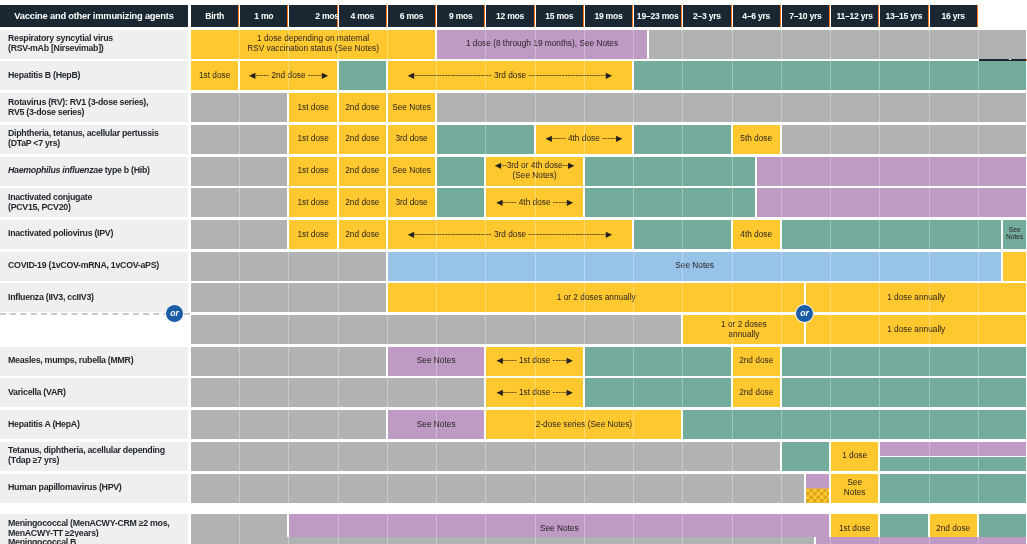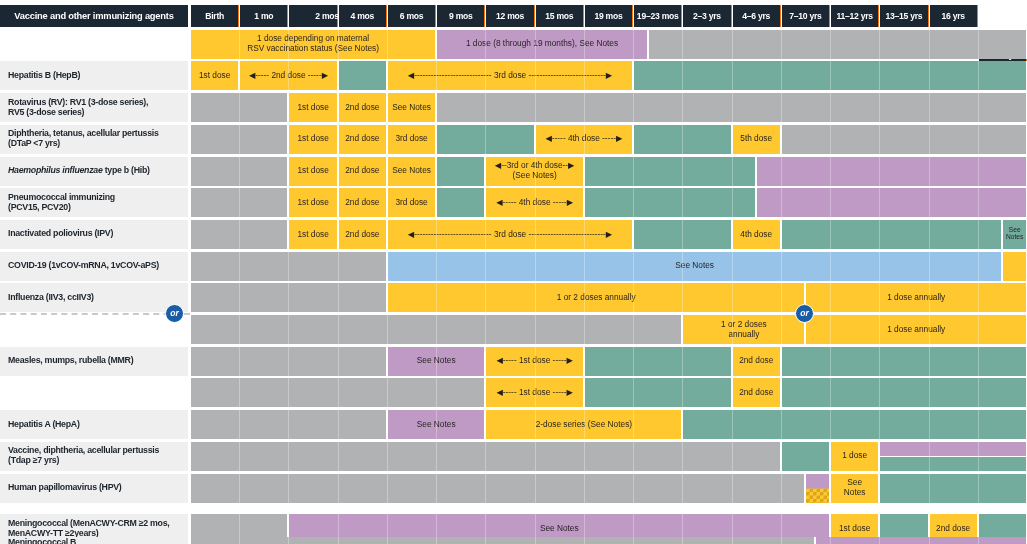--- a/index.html
+++ b/index.html
@@ -69,20 +69,24 @@
         <div class="age" style="left: 58.8235%; width: 5.88235%;">2–3 yrs</div>
         <div class="age" style="left: 64.7059%; width: 5.88235%;">4–6 yrs</div>
         <div class="age" style="left: 70.5882%; width: 5.88235%;">7–10 yrs</div>
         <div class="age" style="left: 76.4706%; width: 5.88235%;">11–12 yrs</div>
         <div class="age" style="left: 82.3529%; width: 5.88235%;">13–15 yrs</div>
         <div class="age" style="left: 88.2353%; width: 5.88235%;">16 yrs</div>
         <div class="age" style="left: 94.1176%; width: 5.88235%; margin-top: 39px;">17–18 yrs</div>
       </div>
     </div>
     <div class="row" style="top: 29.7px;">
+      <div class="label">
+        <div><span>Respiratory syncytial virus</span></div>
+        <div><span>(RSV-mAb [Nirsevimab])</span></div>
+      </div>
       <div class="grid">
         <div class="seg c-yellow" style="left: 0%; width: 29.4118%;">
           <div>1 dose depending on maternal</div>
           <div>RSV vaccination status (See Notes)</div>
         </div>
         <div class="seg c-purple" style="left: 29.4118%; width: 25.2941%;">
           <div>1 dose (8 through 19 months), See Notes</div>
         </div>
         <div class="seg c-gray" style="left: 54.7059%; width: 45.2941%;"></div>
         <div class="col-lines"></div>
@@ -175,21 +179,21 @@
           <div>◀--3rd or 4th dose--▶</div>
           <div>(See Notes)</div>
         </div>
         <div class="seg c-teal" style="left: 47.0588%; width: 20.5882%;"></div>
         <div class="seg c-purple" style="left: 67.6471%; width: 32.3529%;"></div>
         <div class="col-lines"></div>
       </div>
     </div>
     <div class="row" style="top: 188.2px;">
       <div class="label">
-        <div><span>Pneumococcal immunizing</span></div>
+        <div><span>Inactivated conjugate</span></div>
         <div><span>(PCV15, PCV20)</span></div>
       </div>
       <div class="grid">
         <div class="seg c-gray" style="left: 0%; width: 11.7647%;"></div>
         <div class="seg c-yellow" style="left: 11.7647%; width: 5.88235%;">
           <div>1st dose</div>
         </div>
         <div class="seg c-yellow" style="left: 17.6471%; width: 5.88235%;">
           <div>2nd dose</div>
         </div>
@@ -287,20 +291,23 @@
         </div>
         <div class="seg c-teal" style="left: 47.0588%; width: 17.6471%;"></div>
         <div class="seg c-yellow" style="left: 64.7059%; width: 5.88235%;">
           <div>2nd dose</div>
         </div>
         <div class="seg c-teal" style="left: 70.5882%; width: 29.4118%;"></div>
         <div class="col-lines"></div>
       </div>
     </div>
     <div class="row" style="top: 378.4px;">
+      <div class="label">
+        <div><span>Varicella (VAR)</span></div>
+      </div>
       <div class="grid">
         <div class="seg c-gray" style="left: 0%; width: 35.2941%;"></div>
         <div class="seg c-yellow" style="left: 35.2941%; width: 11.7647%;">
           <div>◀----- 1st dose -----▶</div>
         </div>
         <div class="seg c-teal" style="left: 47.0588%; width: 17.6471%;"></div>
         <div class="seg c-yellow" style="left: 64.7059%; width: 5.88235%;">
           <div>2nd dose</div>
         </div>
         <div class="seg c-teal" style="left: 70.5882%; width: 29.4118%;"></div>
@@ -318,21 +325,21 @@
         </div>
         <div class="seg c-yellow" style="left: 35.2941%; width: 23.5294%;">
           <div>2-dose series (See Notes)</div>
         </div>
         <div class="seg c-teal" style="left: 58.8235%; width: 41.1765%;"></div>
         <div class="col-lines"></div>
       </div>
     </div>
     <div class="row" style="top: 441.8px;">
       <div class="label">
-        <div><span>Vaccine, diphtheria, acellular pertussis</span></div>
+        <div><span>Tetanus, diphtheria, acellular depending</span></div>
         <div><span>(Tdap ≥7 yrs)</span></div>
       </div>
       <div class="grid">
         <div class="seg c-gray" style="left: 0%; width: 70.5882%;"></div>
         <div class="seg c-teal" style="left: 70.5882%; width: 5.88235%;"></div>
         <div class="seg c-yellow" style="left: 76.4706%; width: 5.88235%;">
           <div>1 dose</div>
         </div>
         <div class="seg c-split-purple-teal" style="left: 82.3529%; width: 17.6471%;"></div>
         <div class="col-lines"></div>

